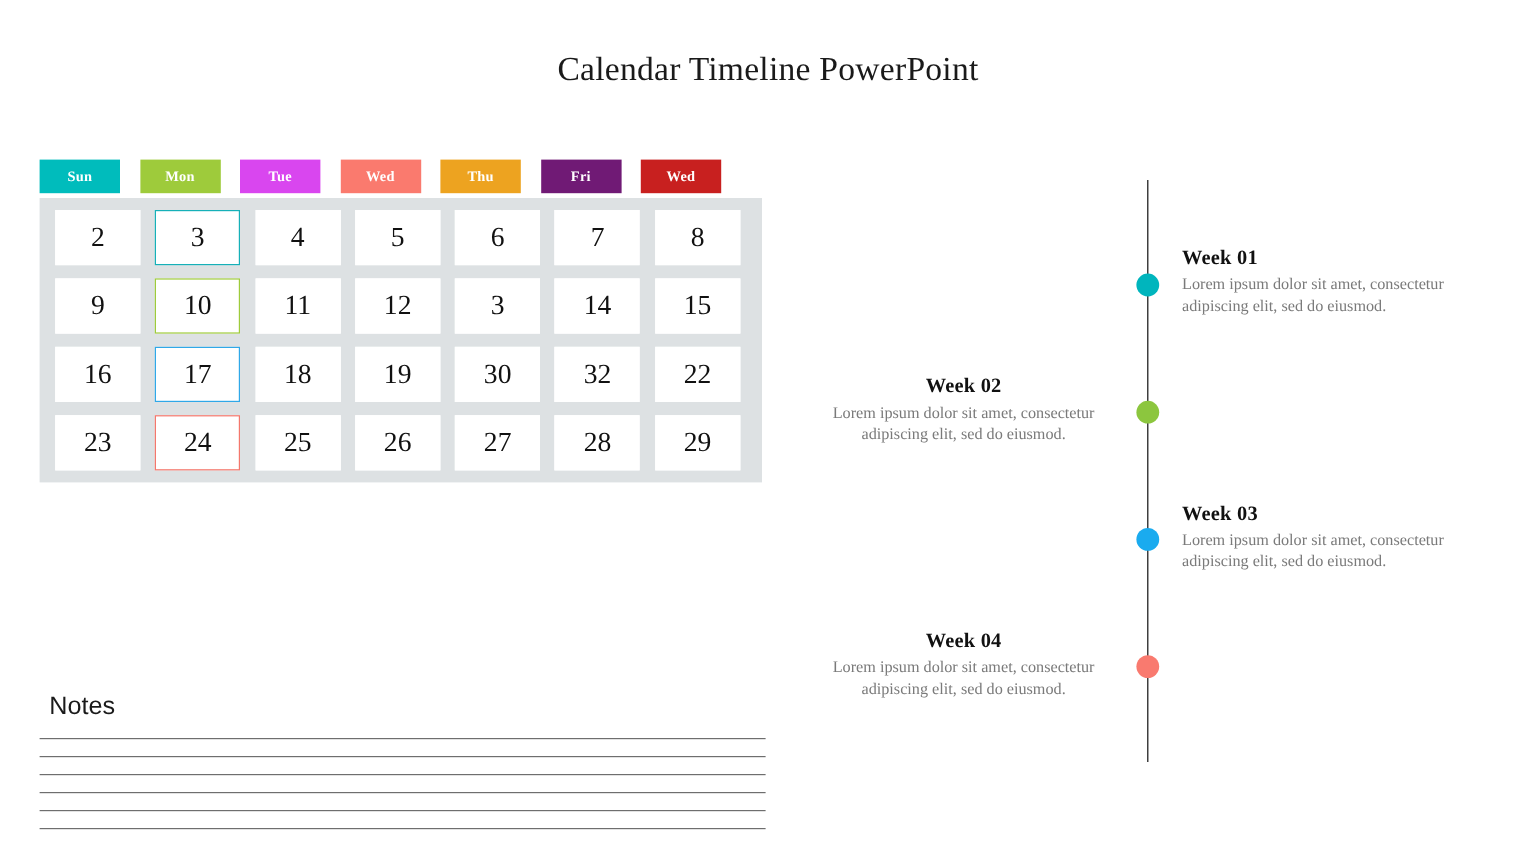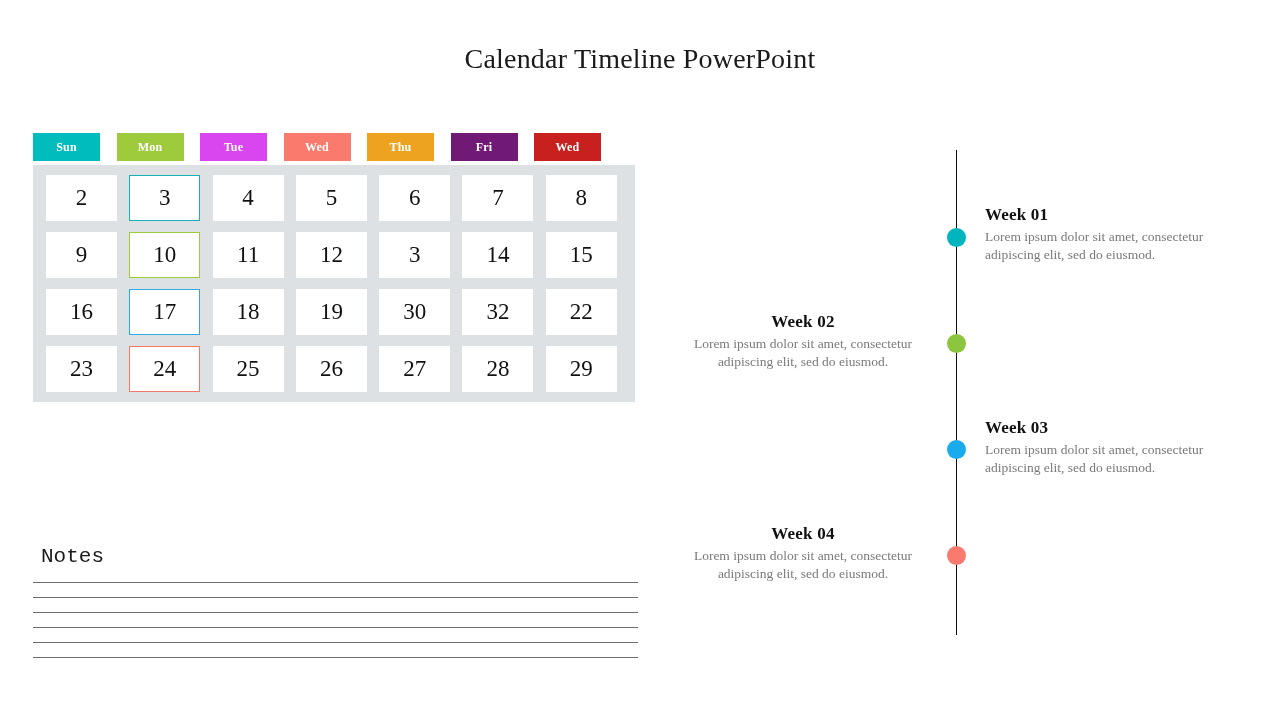--- a/index.html
+++ b/index.html
@@ -88,25 +88,26 @@
   .day-cell.empty { color: transparent; }
 
   
   .notes {
     position: absolute;
     left: 33px;
     top: 545px;
     width: 605px;
   }
   .notes-title {
-    font-family: Liberation Mono, monospace;
+    font-family: Liberation Sans, sans-serif;
     font-size: 21px;
     color: #1a1a1a;
     margin-left: 8px;
     margin-bottom: 14px;
+    margin-top: 32px;
   }
   .note-line {
     height: 0;
     border-top: 1px solid #6e6e6e;
     margin-bottom: 14px;
     width: 605px;
   }
   .note-line:last-child { margin-bottom: 0; }
 
   

